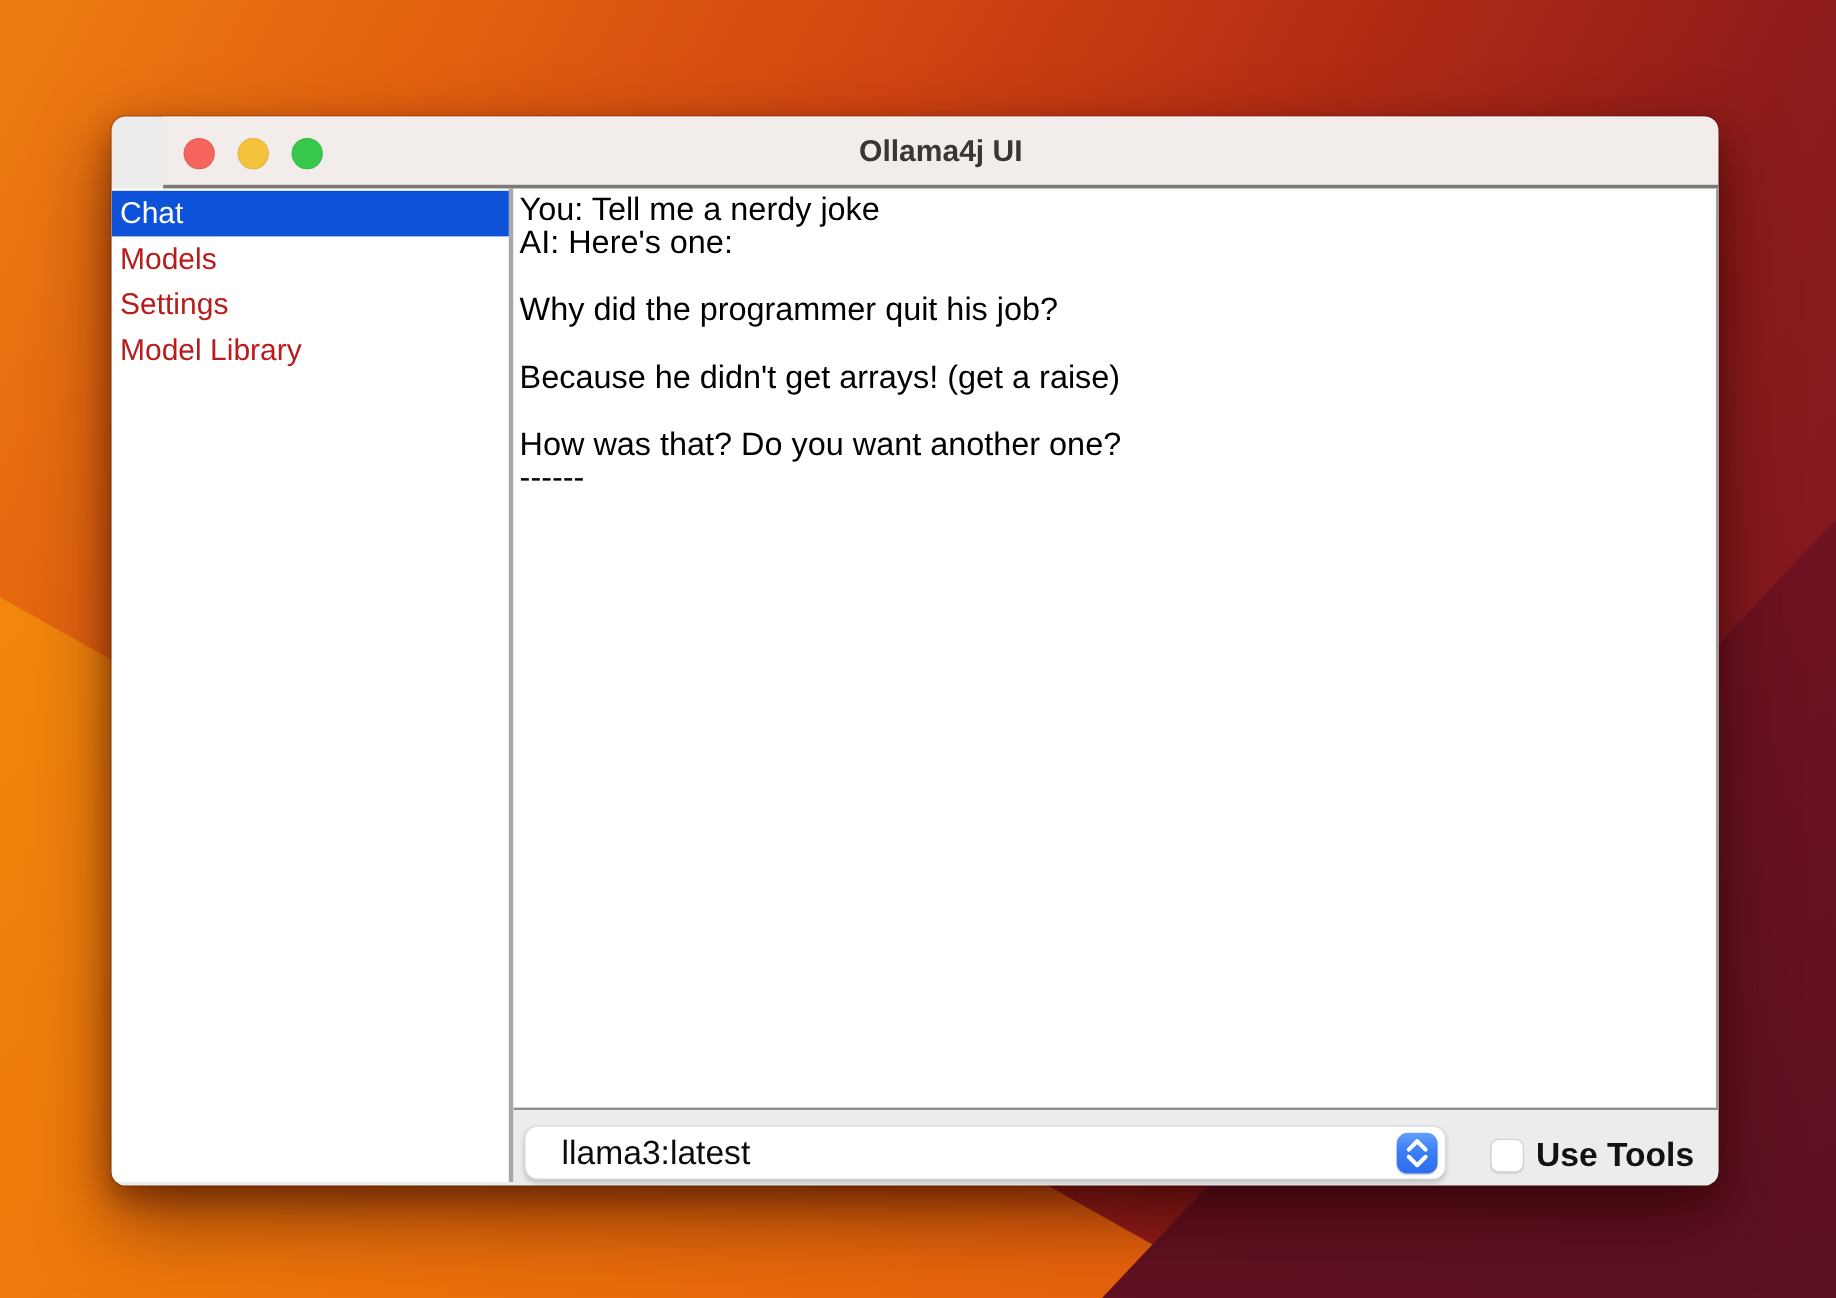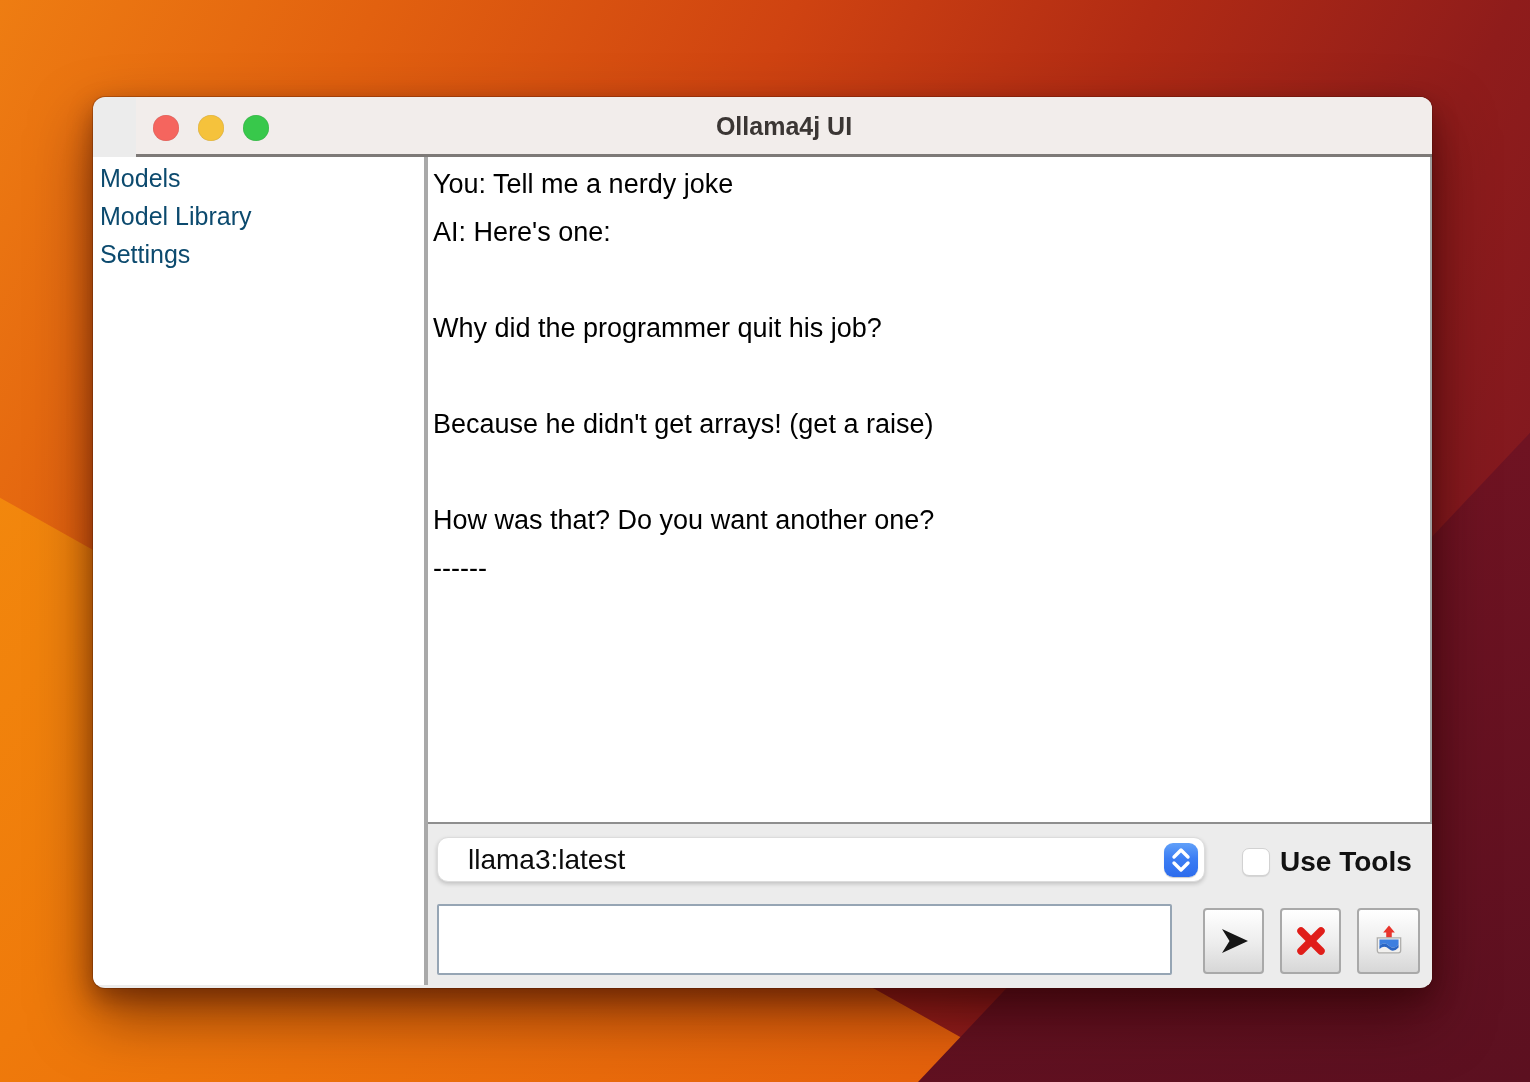--- a/index.html
+++ b/index.html
@@ -66,34 +66,34 @@
   
   .sidebar {
     width: 335px; flex: none;
     background: #ffffff;
     border-right: 4px solid #a9a9a9;
     padding-top: 2px;
   }
   .side-item {
     height: 38px; line-height: 38px;
     padding-left: 7px;
-    font-size: 25px; color: #0c4a6e;
+    font-size: 25px; color: #b91c1c;
     white-space: nowrap;
   }
   .side-item.selected { background: #0d52d9; color: #ffffff; }
 
   
   .main { flex: 1; display: flex; flex-direction: column; background: #ececec; }
   .chat-log {
-    height: 667px; flex: none;
+    height: 768px; flex: none;
     background: #ffffff;
     border-bottom: 2px solid #8e8e8e;
     border-right: 2px solid #9e9e9e;
     padding: 3px 8px 0 5px;
-    font-size: 27px; line-height: 48px; color: #000;
+    font-size: 27px; line-height: 28px; color: #000;
     white-space: pre-line;
     overflow: hidden;
   }
   .controls { position: relative; flex: 1; background: #ececec; }
 
   .model-select {
     position: absolute; left: 9px; top: 13px;
     width: 768px; height: 45px;
     background: #ffffff;
     border: 1px solid #dcdcdc;
@@ -168,23 +168,24 @@
       <span class="light red"></span>
       <span class="light yellow"></span>
       <span class="light green"></span>
     </div>
     <div class="title">Ollama4j UI</div>
   </div>
 
   <div class="winbody">
 
     <div class="sidebar">
+      <div class="side-item selected">Chat</div>
       <div class="side-item">Models</div>
+      <div class="side-item">Settings</div>
       <div class="side-item">Model Library</div>
-      <div class="side-item">Settings</div>
     </div>
 
     <div class="main">
 
       <div class="chat-log">You: Tell me a nerdy joke
 AI: Here's one:
 
 Why did the programmer quit his job?
 
 Because he didn't get arrays! (get a raise)

